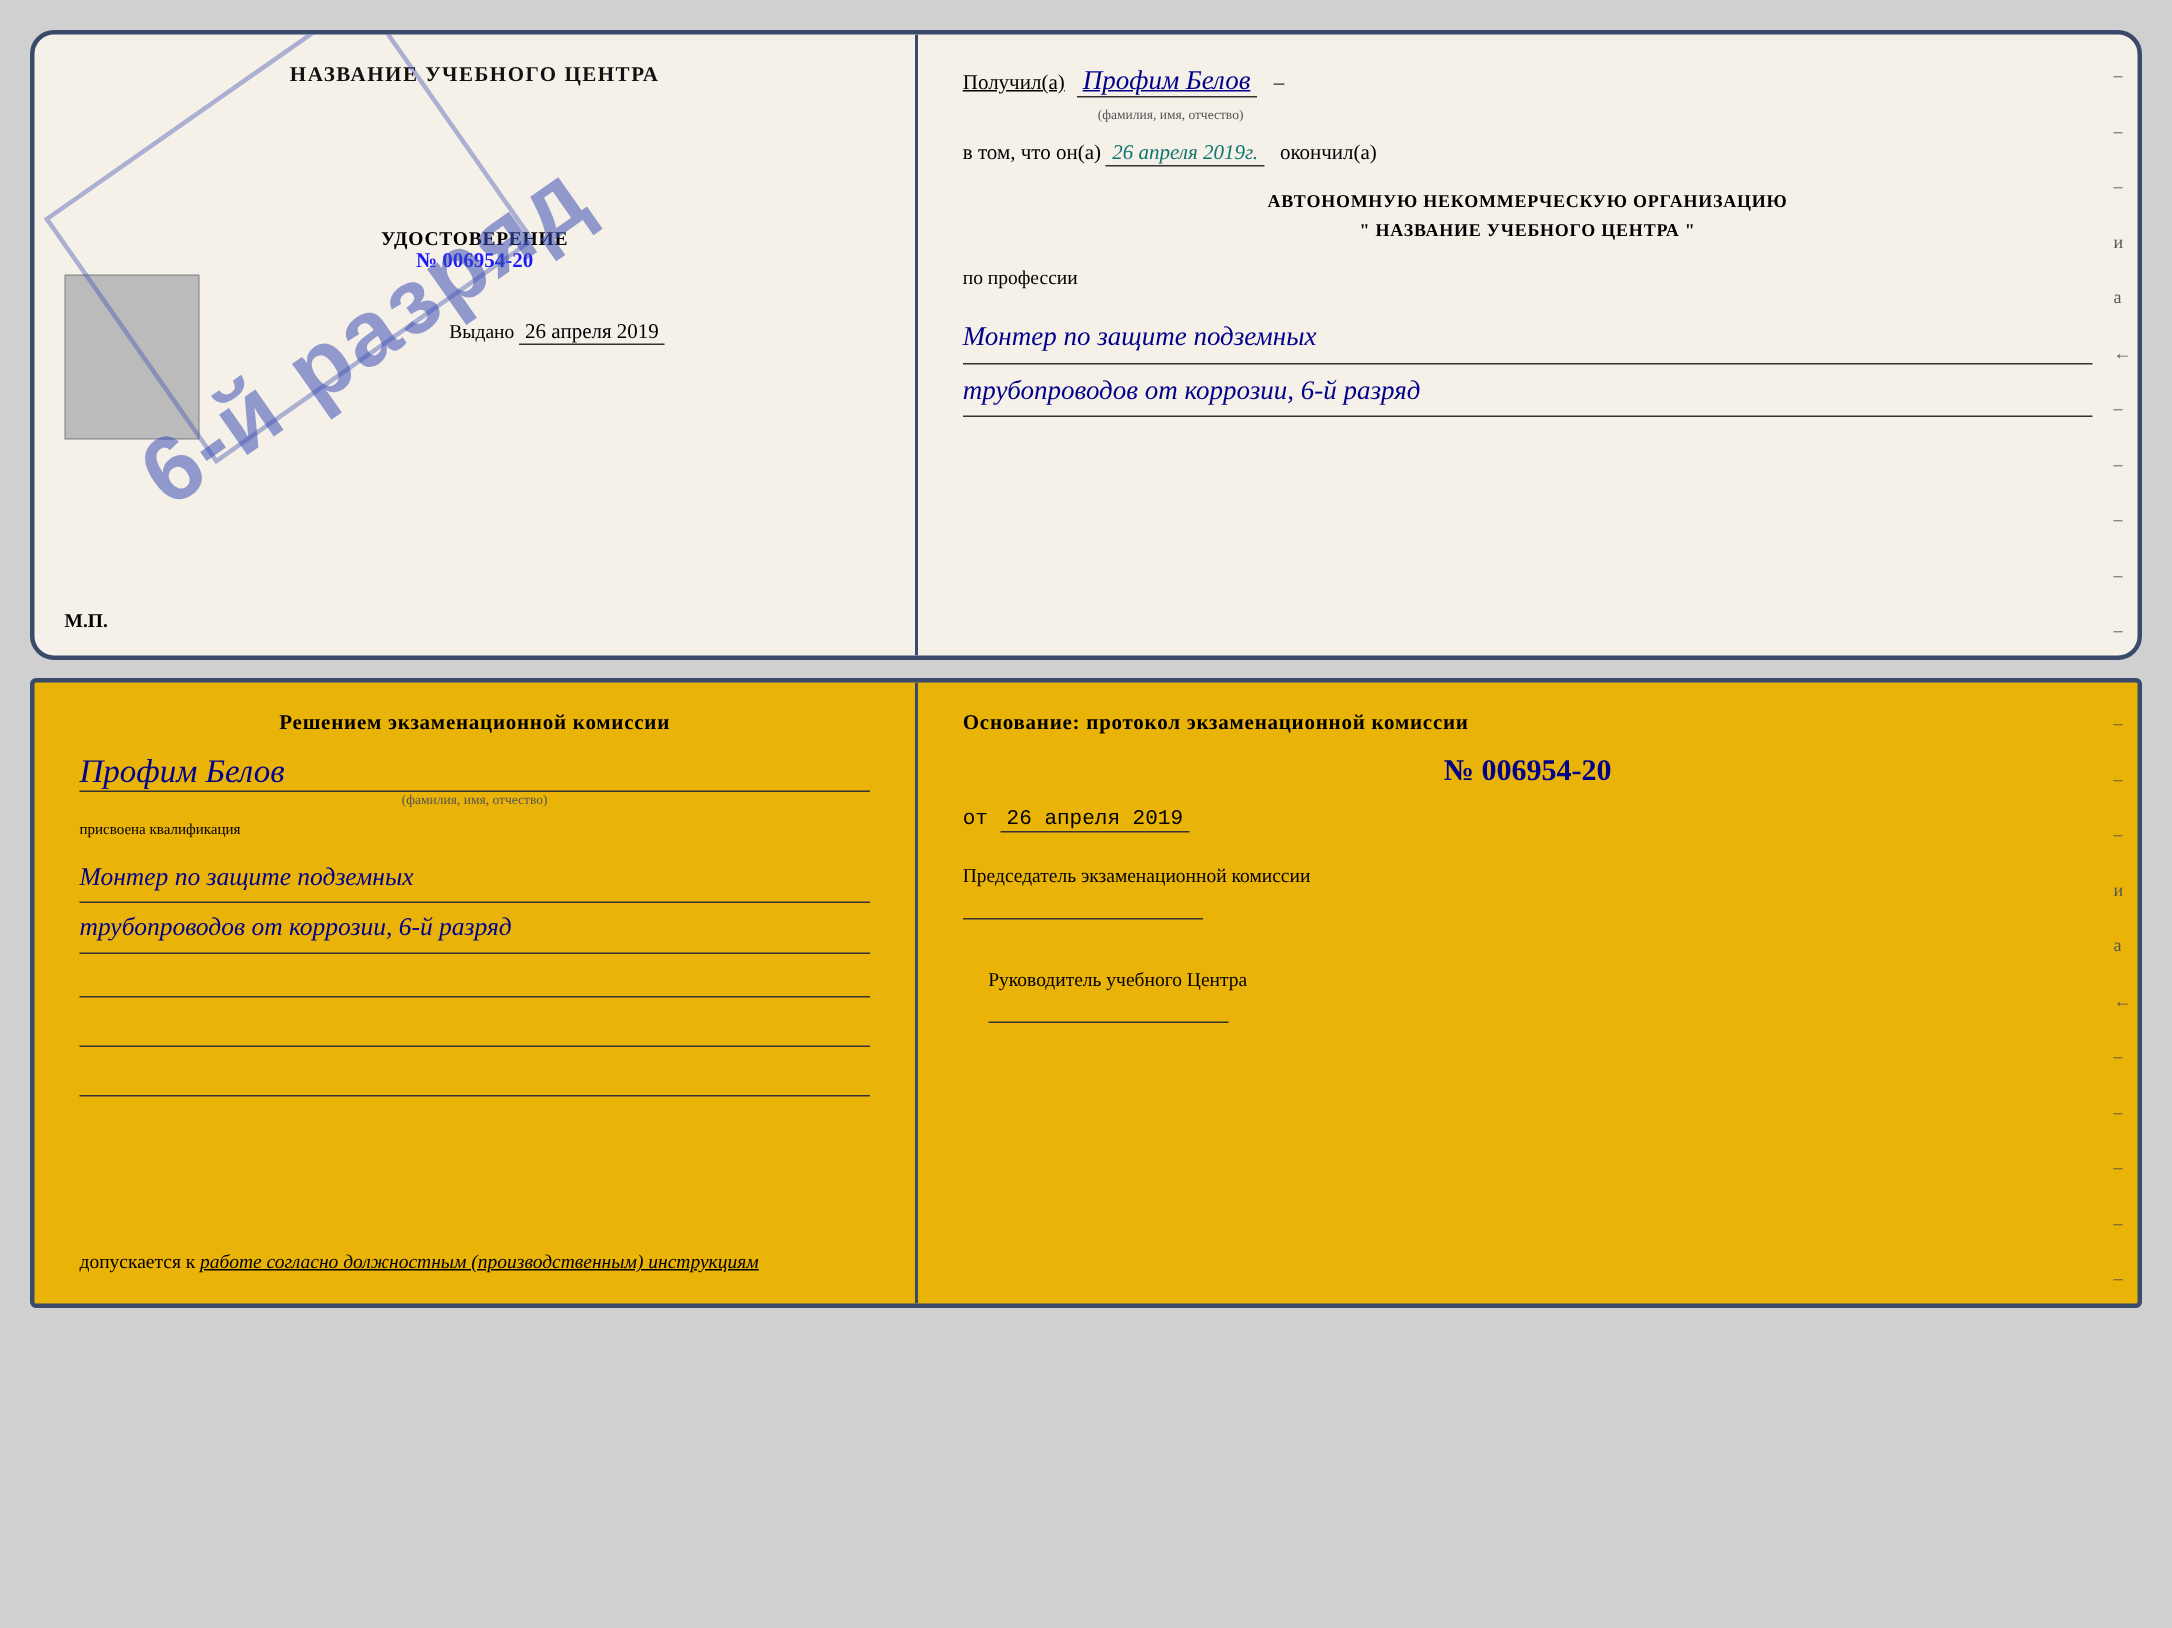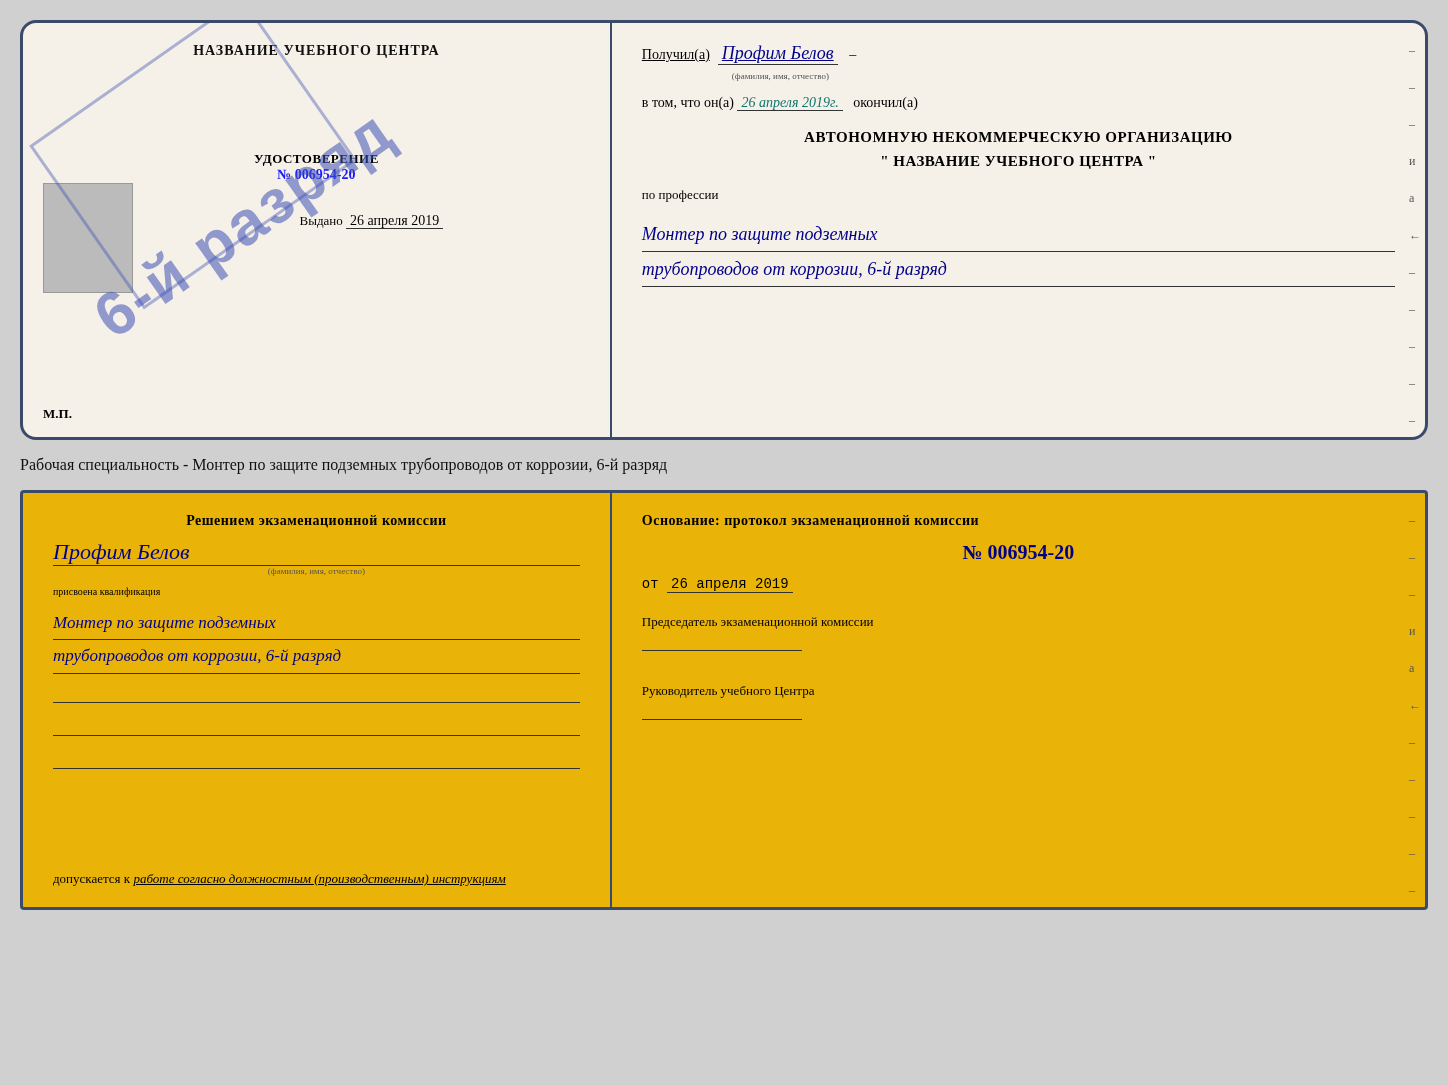--- a/index.html
+++ b/index.html
@@ -146,21 +146,21 @@
     }
 
     .date-value {
       font-style: italic;
       color: #0f766e;
       border-bottom: 1px solid #333;
       padding: 0 4px;
     }
 
     .org-block {
-      font-size: 15px;
+      font-size: 12px;
       font-weight: bold;
       text-align: center;
       letter-spacing: 0.5px;
       line-height: 1.6;
     }
 
     .profession-label {
       font-size: 13px;
     }
 
@@ -313,21 +313,20 @@
         <span>←</span>
         <span>–</span>
         <span>–</span>
         <span>–</span>
         <span>–</span>
         <span>–</span>
       </div>
     </div>
   </div>
 
-  <div class="specialty-label">Рабочая специальность - Монтер по защите подземных трубопроводов от коррозии, 6-й разряд</div>
 
   <div class="qual-doc">
 
     <div class="qual-left">
 
       <div class="decision-text">Решением экзаменационной комиссии</div>
 
       <div>
         <div style="font-size:22px; color:#00008b; font-family:'Palatino Linotype',Georgia,serif; font-style:italic; border-bottom:1px solid #333;">Профим Белов</div>
         <div style="font-size:9px; color:#555; text-align:center;">(фамилия, имя, отчество)</div>
@@ -359,21 +358,21 @@
       <div class="protocol-date">
         <span style="font-size:14px;">от</span>
         <span style="font-size:14px; border-bottom:1px solid #333; padding:0 4px;">26 апреля 2019</span>
       </div>
 
       <div class="chairman-section">
         <div style="font-size:13px;">Председатель экзаменационной комиссии</div>
         <div class="signature-line"></div>
       </div>
 
-      <div class="director-section" style="margin-top:16px;">
+      <div class="director-section" style="margin-top:16px;margin-left:17px;">
         <div style="font-size:13px;">Руководитель учебного Центра</div>
         <div class="signature-line"></div>
       </div>
 
       <div style="position:absolute; right:4px; top:20px; display:flex; flex-direction:column; gap:22px; font-size:12px; color:#555;">
         <span>–</span>
         <span>–</span>
         <span>–</span>
         <span>и</span>
         <span>а</span>

